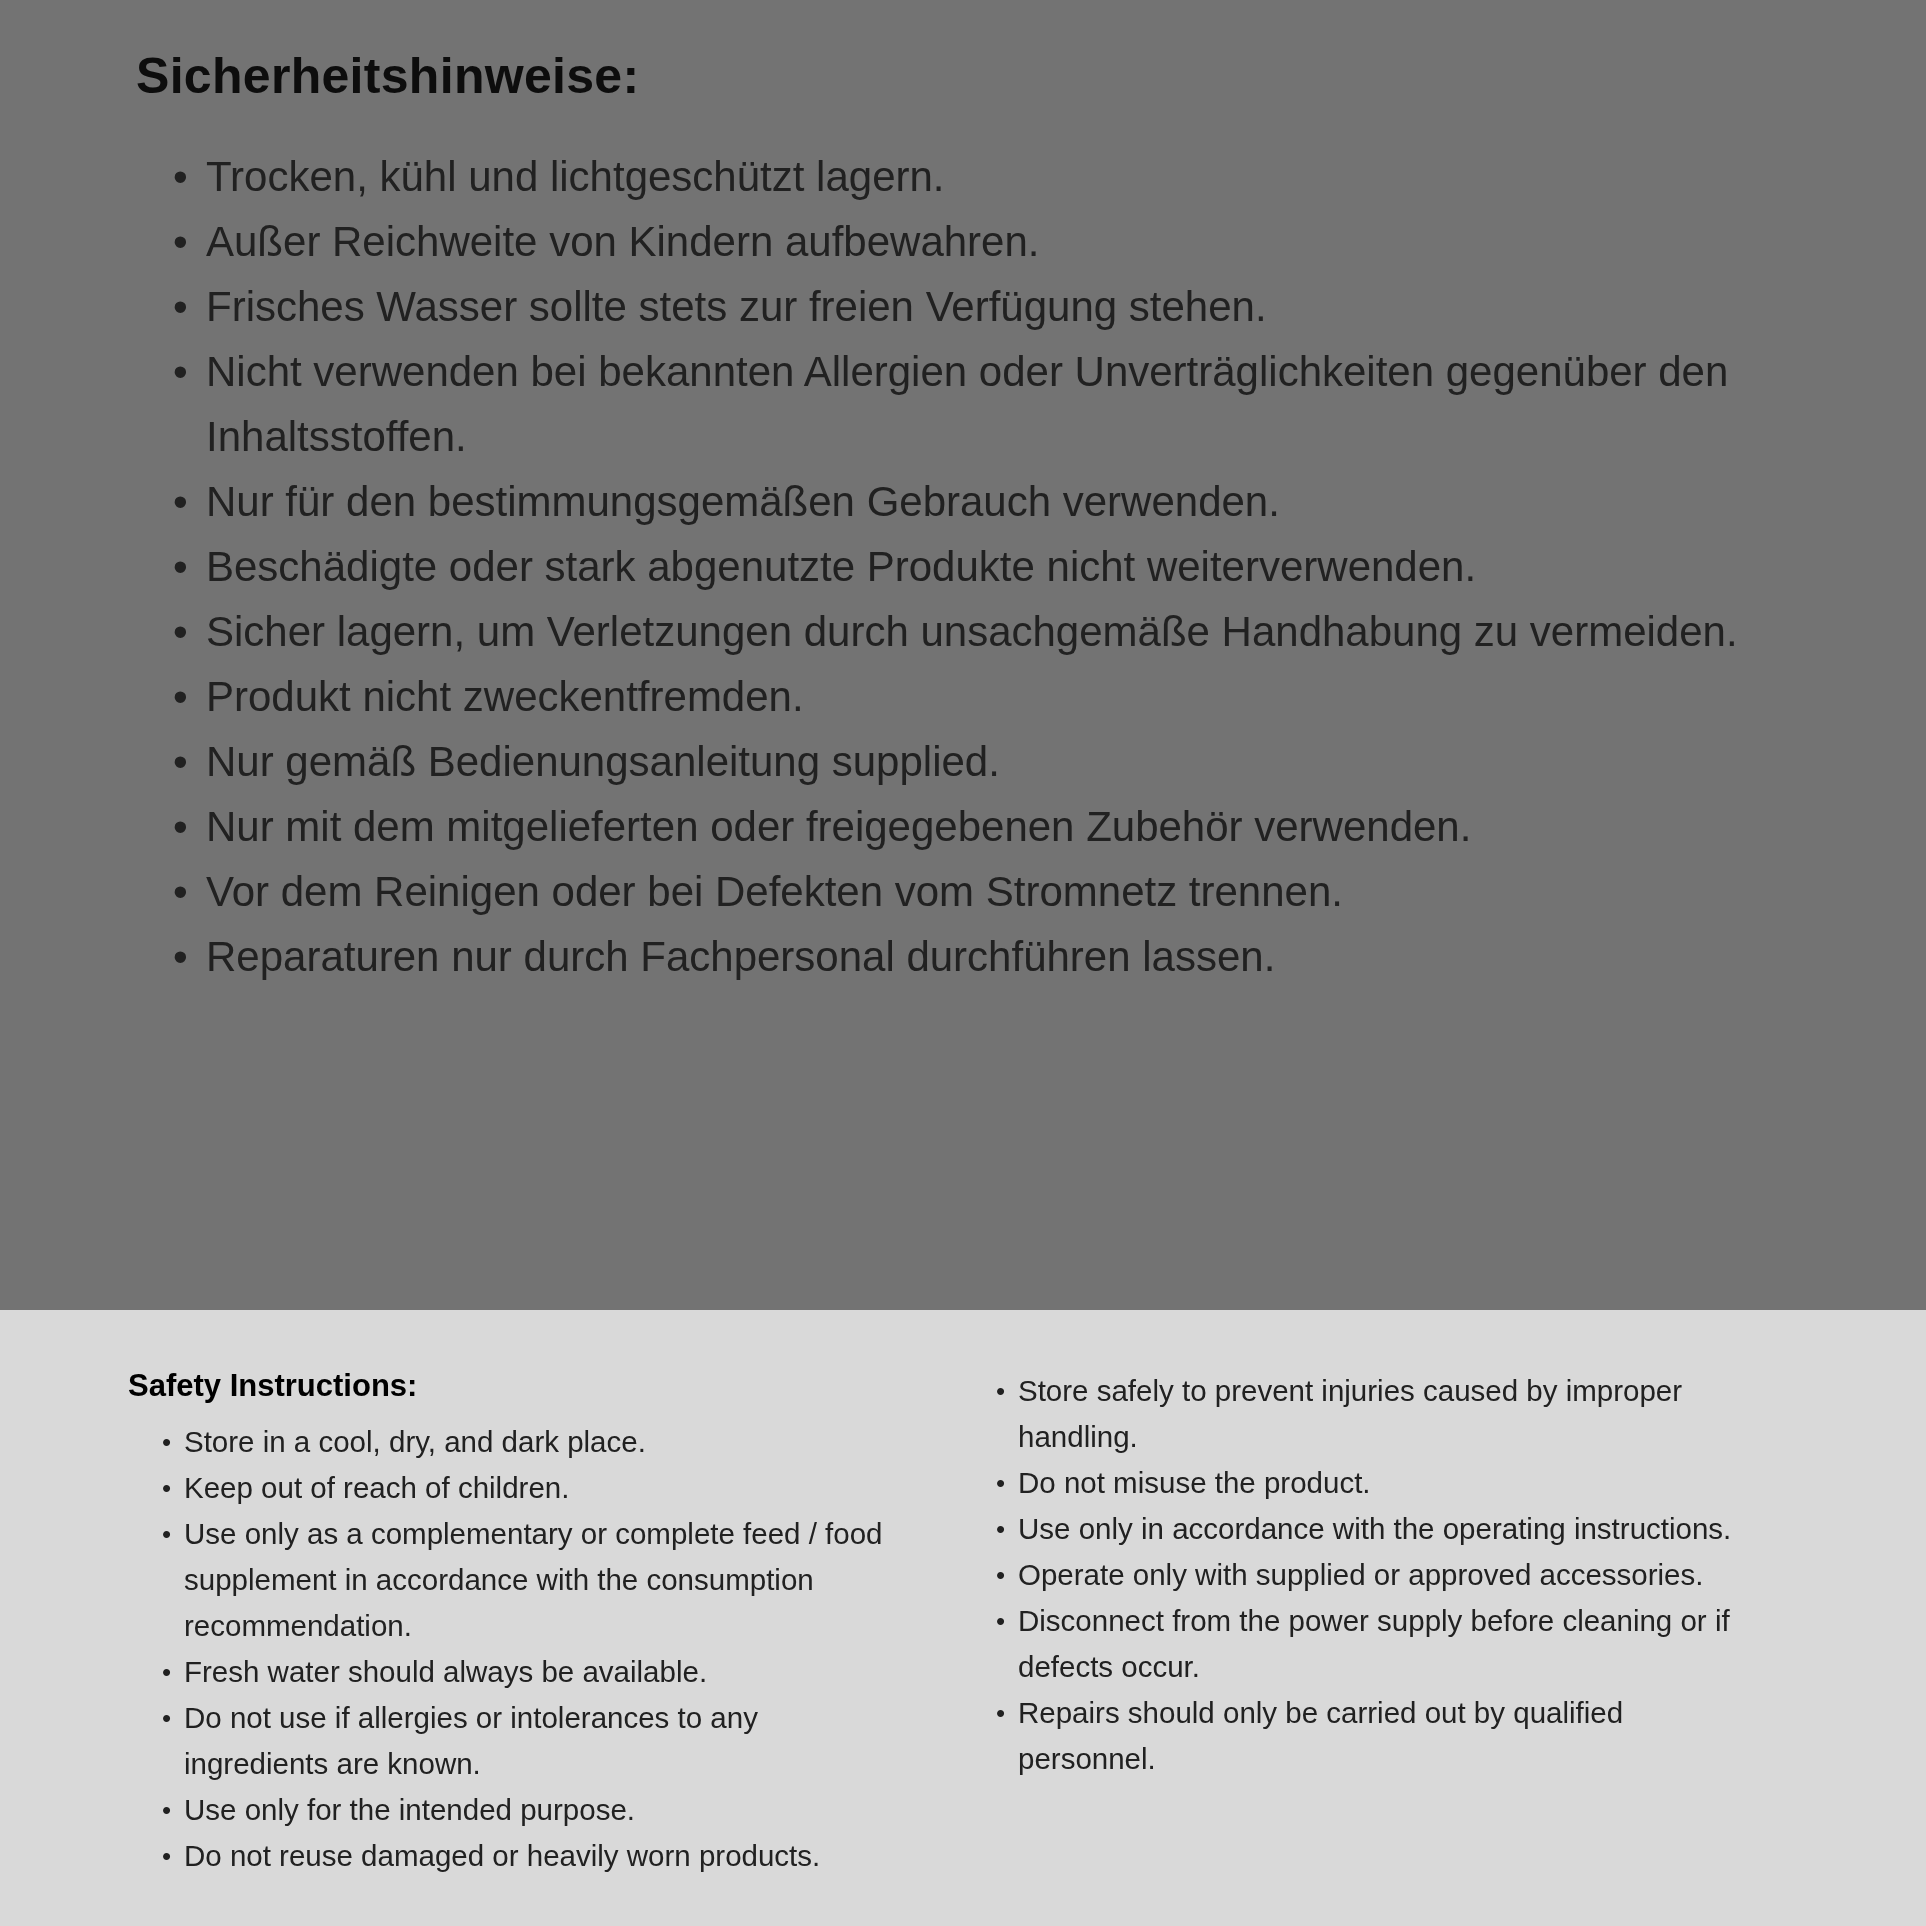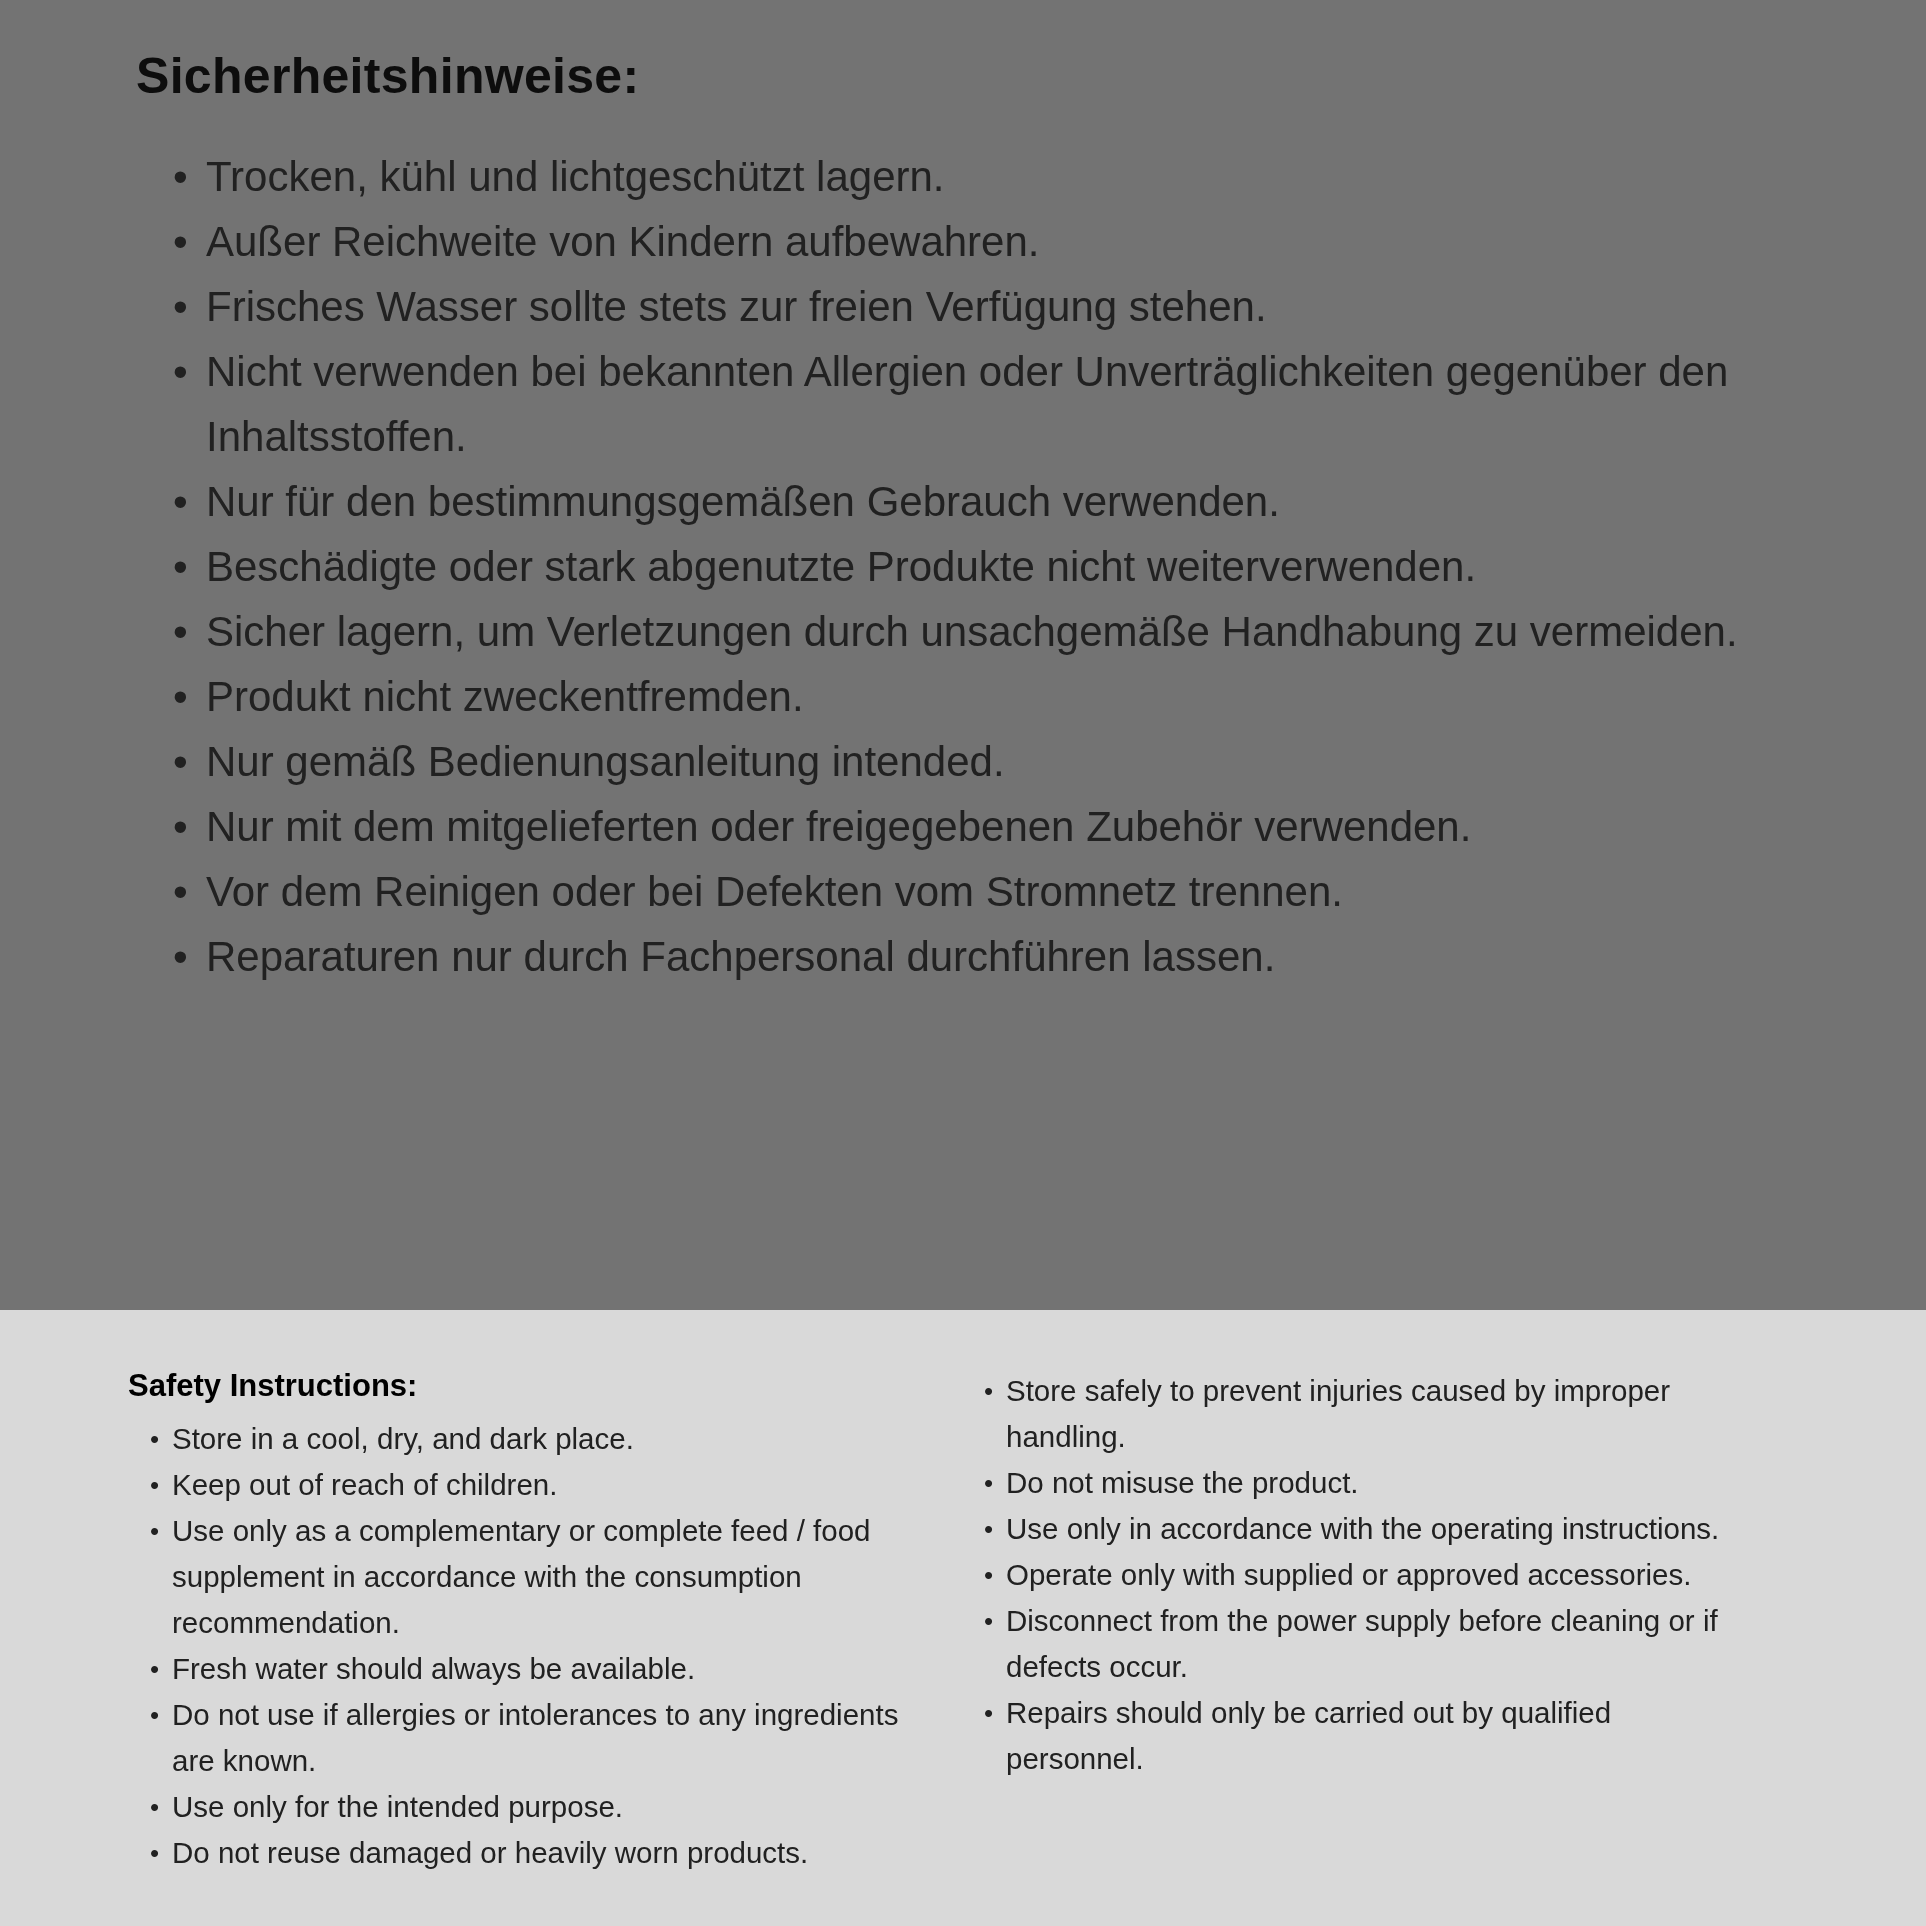--- a/index.html
+++ b/index.html
@@ -70,21 +70,21 @@
 
   .section-en h2 {
     margin: 0 0 9px 0;
     font-size: 31px;
     line-height: 42px;
     font-weight: 700;
     color: #000000;
   }
   .section-en ul {
     list-style: none;
-    margin: 0;
+    margin: 12px;
     padding: 0 0 0 22px;
   }
   .section-en li {
     position: relative;
     padding-left: 22px;
     font-size: 29.5px;
     line-height: 46px;
     font-weight: 400;
     color: #212121;
   }
@@ -107,21 +107,21 @@
     <h1>Sicherheitshinweise:</h1>
     <ul>
         <li>Trocken, kühl und lichtgeschützt lagern.</li>
         <li>Außer Reichweite von Kindern aufbewahren.</li>
         <li>Frisches Wasser sollte stets zur freien Verfügung stehen.</li>
         <li>Nicht verwenden bei bekannten Allergien oder Unverträglichkeiten gegenüber den Inhaltsstoffen.</li>
         <li>Nur für den bestimmungsgemäßen Gebrauch verwenden.</li>
         <li>Beschädigte oder stark abgenutzte Produkte nicht weiterverwenden.</li>
         <li>Sicher lagern, um Verletzungen durch unsachgemäße Handhabung zu vermeiden.</li>
         <li>Produkt nicht zweckentfremden.</li>
-        <li>Nur gemäß Bedienungsanleitung intended.</li>
+        <li>Nur gemäß Bedienungsanleitung supplied.</li>
         <li>Nur mit dem mitgelieferten oder freigegebenen Zubehör verwenden.</li>
         <li>Vor dem Reinigen oder bei Defekten vom Stromnetz trennen.</li>
         <li>Reparaturen nur durch Fachpersonal durchführen lassen.</li>
       </ul>
   </section>
 
   <section class="section-en">
     <div class="col-left">
       <h2>Safety Instructions:</h2>
       <ul>

